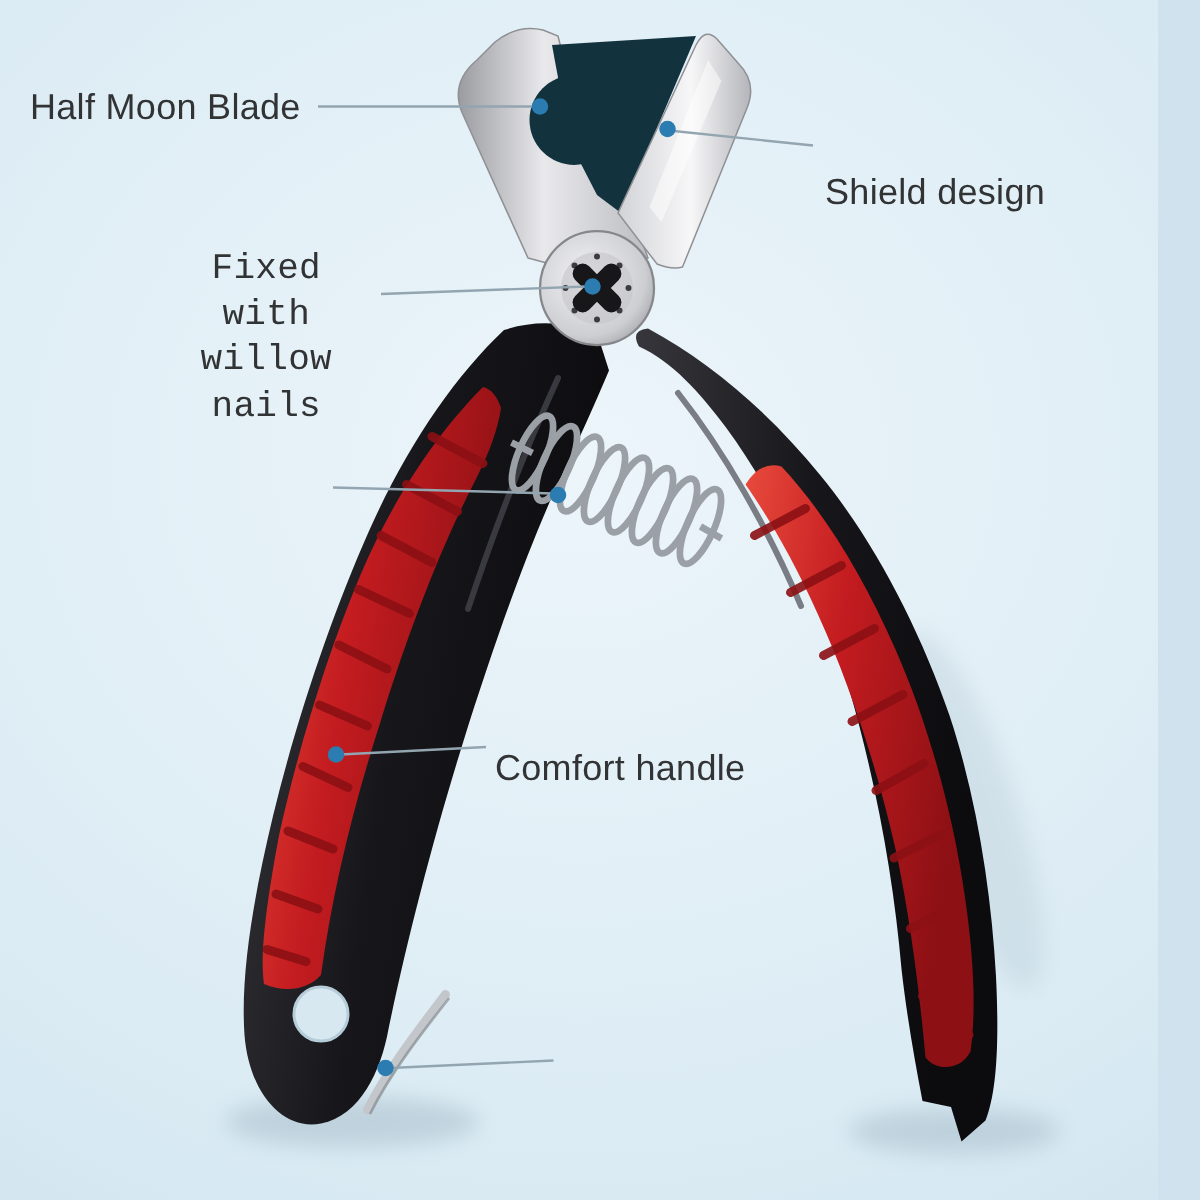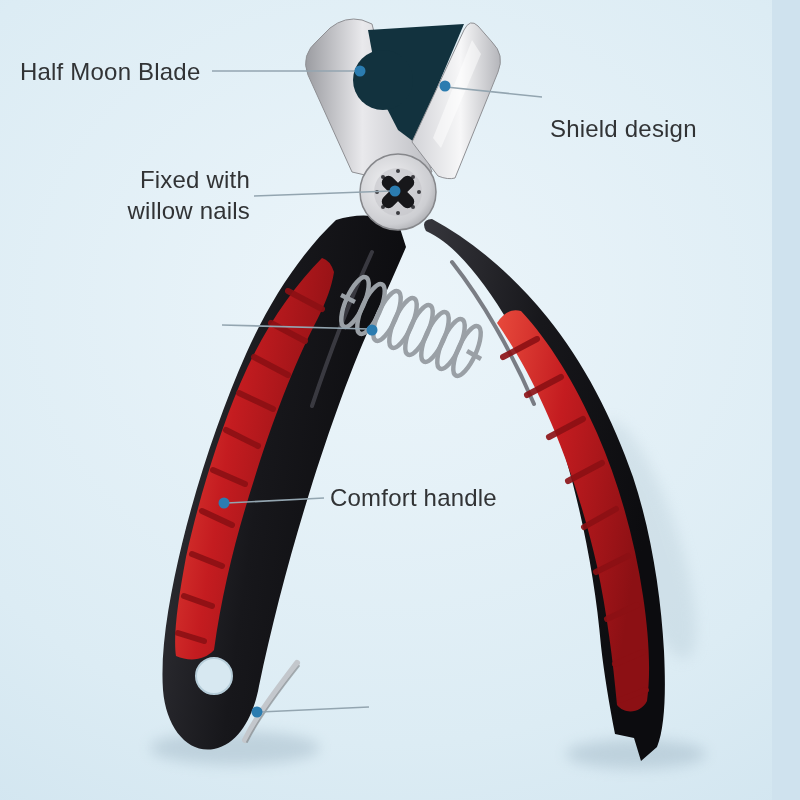--- a/index.html
+++ b/index.html
@@ -12,21 +12,21 @@
   }
   .scene svg{position:absolute;left:0;top:0;}
   .label{
     position:absolute;
     color:#313335;
     font-size:24px;
     letter-spacing:.2px;
     line-height:1.28;
     white-space:nowrap;
   }
-  .label.wrap{white-space:normal;text-align:right;}
+  .label.wrap{white-space:normal;text-align:center;font-family:Liberation Mono, monospace;}
 </style>
 </head>
 <body>
 
 <div class="scene">
 
   <svg width="800" height="800" viewBox="0 0 800 800">
     <defs>
       <linearGradient id="metalL" x1="0" y1="0" x2="1" y2="0">
         <stop offset="0" stop-color="#9b9ca1"></stop>
@@ -169,16 +169,16 @@
     </g>
   </svg>
 
   <div class="label" style="left:20px;top:57px;">Half Moon Blade</div>
 
   <div class="label" style="left:550px;top:82px;margin-top:32px;">Shield design</div>
 
   <div class="label wrap" style="left:105px;top:165px;width:145px;">Fixed with willow nails</div>
 
 
-  <div class="label" style="left:330px;top:483px;">Comfort handle</div>
+  <div class="label" style="left:330px;top:498px;">Comfort handle</div>
 
 
 </div>
 
 </body></html>

